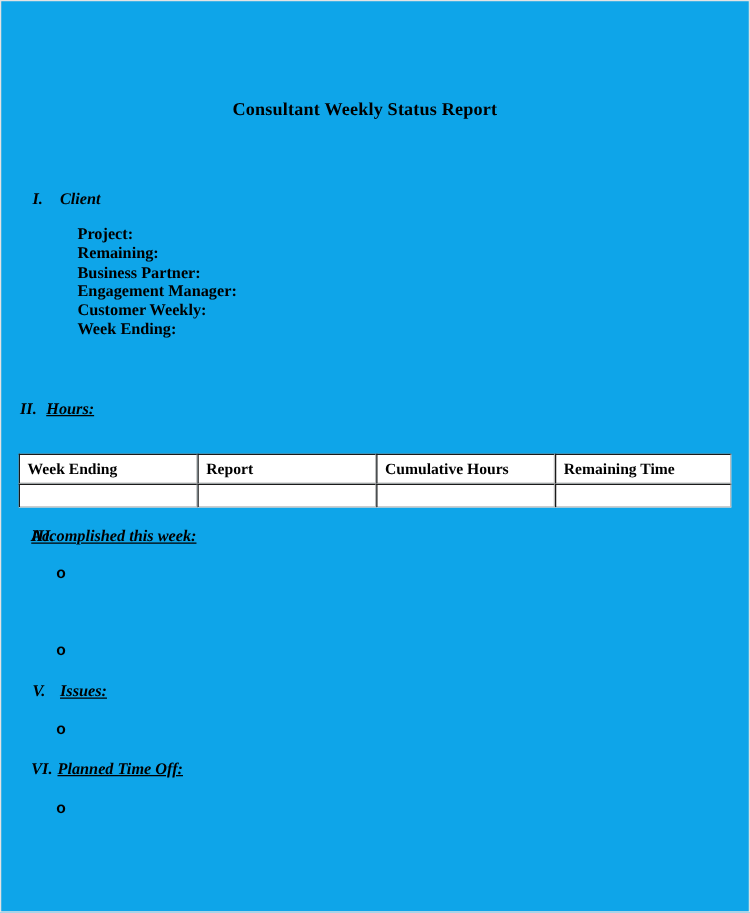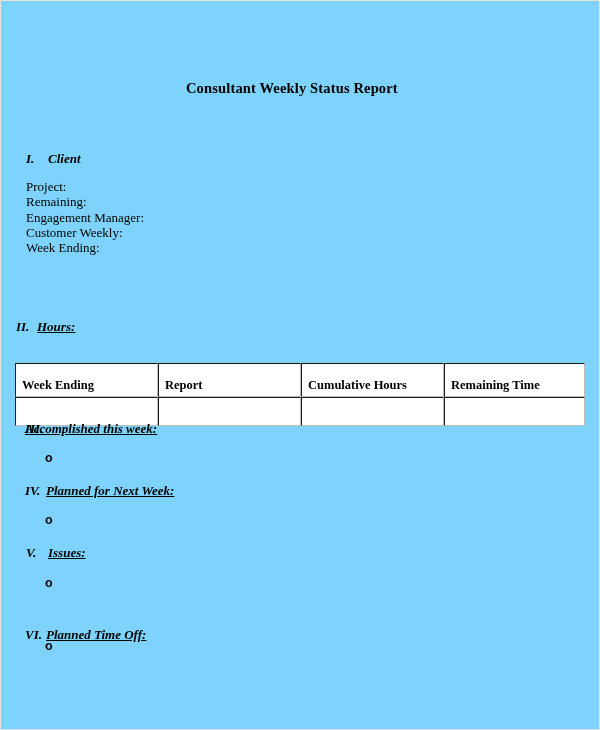--- a/index.html
+++ b/index.html
@@ -16,21 +16,21 @@
     overflow: hidden;
   }
   #page {
     position: absolute;
     left: 0;
     top: 0;
     width: 600px;
     height: 730px;
     box-sizing: border-box;
     border: 1px solid #e3e3e3;
-    background: #7dd3fc;
+    background: #0ea5e9;
   }
 
   
   .doc-title {
     position: absolute;
     left: 185px;
     top: 79px;
     font-size: 14.5px;
     font-weight: bold;
     letter-spacing: 0.15px;
@@ -65,42 +65,43 @@
   .num-w-mid   { width: 21px; }
   .num-w-tight { width: 0px; margin-right: 0px; }
 
   
   .field-list {
     position: absolute;
     left: 25px;
     top: 178px;
   }
   .field-item {
-    font-weight: normal;
+    font-weight: bold;
     font-size: 13px;
     line-height: 15.3px;
     white-space: nowrap;
+    margin-left: 36px;
   }
 
   
   .hours-table {
     position: absolute;
     left: 14px;
     top: 362px;
     width: 570px;
     border-collapse: separate;
     border-spacing: 0;
     table-layout: fixed;
   }
   .hours-table td {
     border: 1px solid #1a1a1a;
     border-right-color: #bdbdbd;
     border-bottom-color: #bdbdbd;
     box-shadow: inset -1px -1px 0 #ffffff, inset 1px 1px 0 #ffffff;
-    padding: 12px 0 2px 6px;
+    padding: 2px 0 2px 6px;
     font-size: 12.5px;
     font-weight: bold;
     vertical-align: middle;
     background: #ffffff;
   }
   .hours-table tr.header-row td { height: 18px; }
   .hours-table tr.data-row td { height: 13px; }
 
   
   .bullet {
@@ -119,20 +120,21 @@
 
   <div class="doc-title">Consultant Weekly Status Report</div>
 
   <div class="section-head" style="left:25px; top:150px;">
     <span class="numeral num-w-wide">I.</span><span class="heading-text no-underline">Client</span>
   </div>
 
   <div class="field-list">
     <div class="field-item">Project:</div>
     <div class="field-item">Remaining:</div>
+    <div class="field-item">Business Partner:</div>
     <div class="field-item">Engagement Manager:</div>
     <div class="field-item">Customer Weekly:</div>
     <div class="field-item">Week Ending:</div>
   </div>
 
   <div class="section-head" style="left:15px; top:318px;">
     <span class="numeral num-w-mid">II.</span><span class="heading-text">Hours:</span>
   </div>
 
   <table class="hours-table">
@@ -156,28 +158,25 @@
         <td></td>
       </tr>
     </tbody>
   </table>
 
   <div class="section-head" style="left:24px; top:420px;">
     <span class="numeral num-w-tight">III.</span><span class="heading-text">Accomplished this week:</span>
   </div>
   <div class="bullet" style="top:451px;">o</div>
 
-  <div class="section-head" style="left:24px; top:482px;">
-    <span class="numeral num-w-mid">IV.</span><span class="heading-text">Planned for Next Week:</span>
-  </div>
   <div class="bullet" style="top:513px;">o</div>
 
   <div class="section-head" style="left:25px; top:544px;">
     <span class="numeral num-w-wide">V.</span><span class="heading-text">Issues:</span>
   </div>
   <div class="bullet" style="top:576px;">o</div>
 
-  <div class="section-head" style="left:24px; top:606px;margin-top:20px;">
+  <div class="section-head" style="left:24px; top:606px;">
     <span class="numeral num-w-mid">VI.</span><span class="heading-text">Planned Time Off:</span>
   </div>
   <div class="bullet" style="top:639px;">o</div>
 
 </div>
 
 </body></html>

